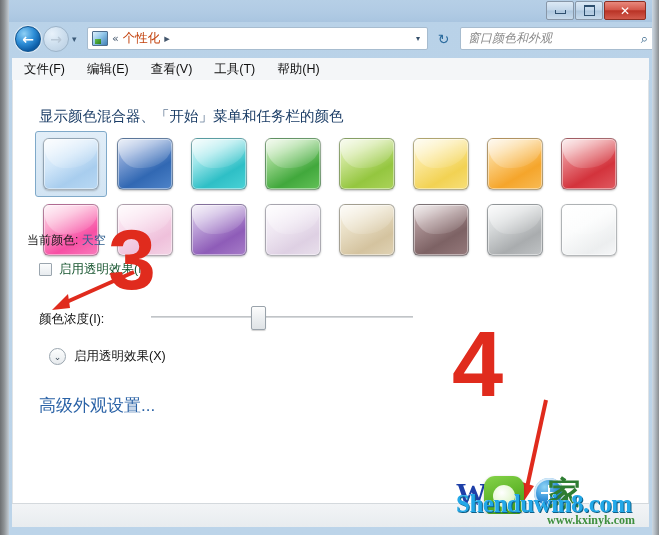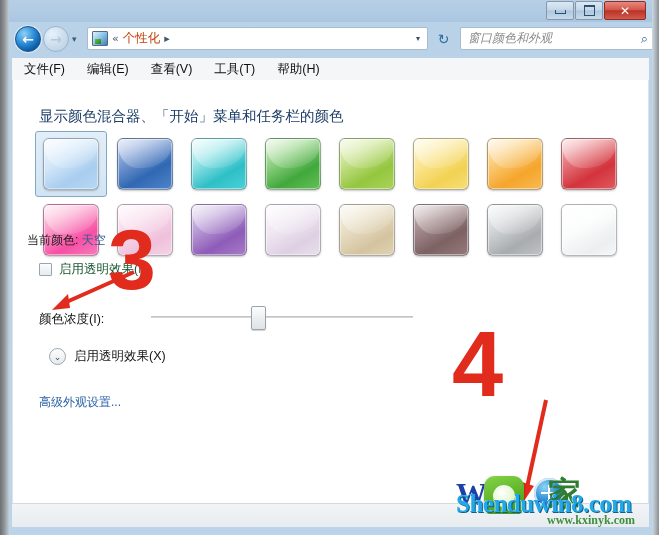--- a/index.html
+++ b/index.html
@@ -166,21 +166,21 @@
   .exprow{position:absolute;left:36px;top:268px;display:flex;align-items:center;}
   .expicon{
     width:17px;height:17px;border-radius:50%;box-sizing:border-box;
     border:1px solid #9aa5ae;background:linear-gradient(180deg,#fdfefe,#e6eaed);
     display:flex;align-items:center;justify-content:center;
     color:#3c4a57;font-size:9px;margin-right:8px;font-family:"DejaVu Sans",sans-serif;
   }
   .exprow .lbl{font-size:12.5px;color:#111;}
 
   
-  .advlink{position:absolute;left:26px;top:314px;font-size:12px;color:#2a62a6;}
+  .advlink{position:absolute;left:26px;top:314px;font-size:17px;color:#2a62a6;}
 
   
   .statusbar{
     position:absolute;left:12px;top:503px;width:637px;height:24px;
     background:linear-gradient(180deg,#f2f4f6,#e8ecef);
     border-top:1px solid #d4d9dd;box-sizing:border-box;
   }
 
   
   .anno{position:absolute;pointer-events:none;}

